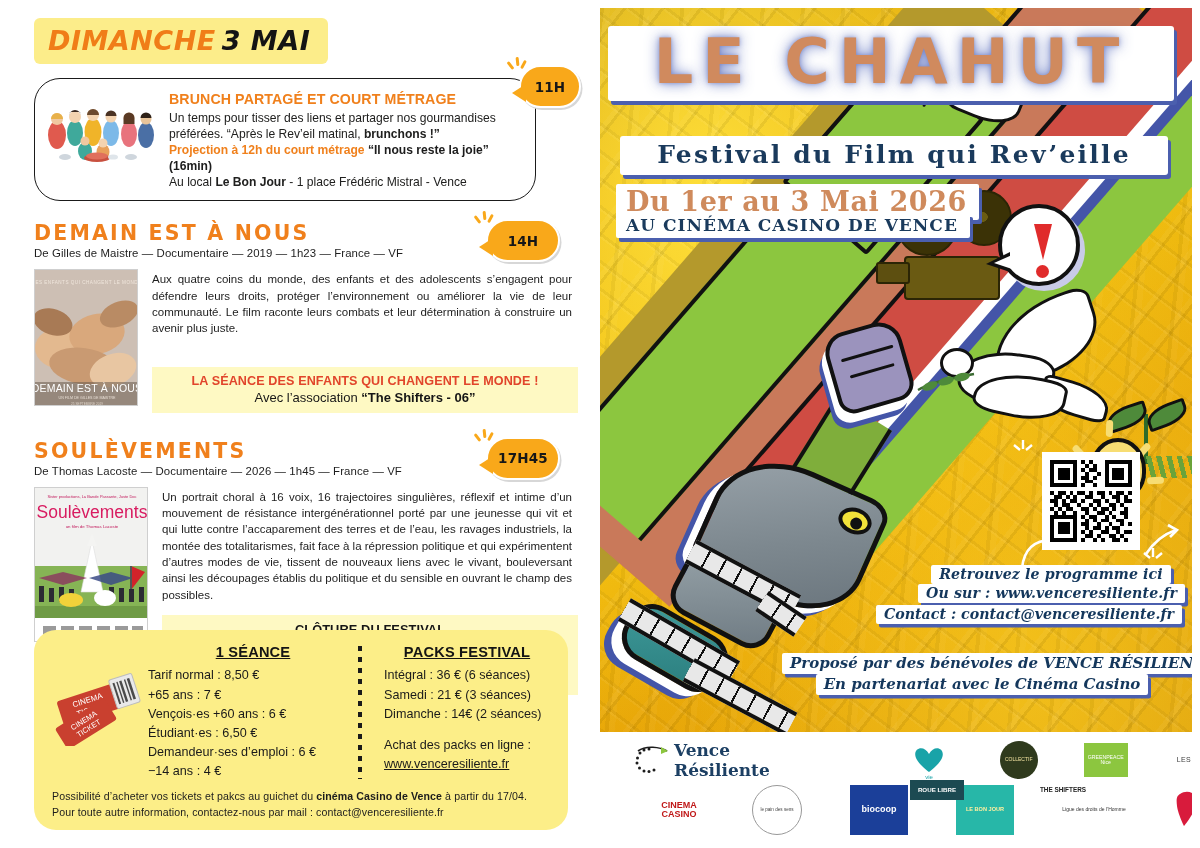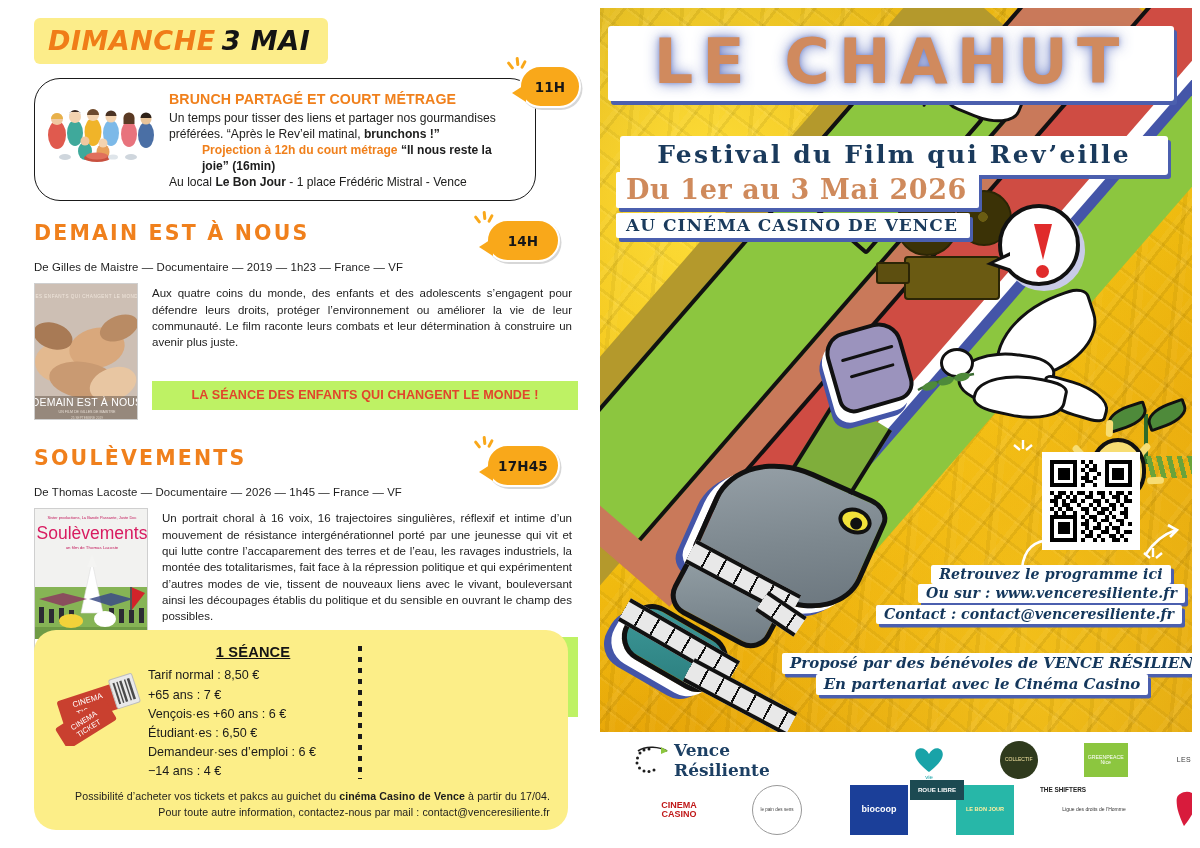--- a/index.html
+++ b/index.html
@@ -65,21 +65,21 @@
   .brunch-body { flex: 1 1 auto; padding-top: 2px; }
   .brunch-title {
     font-size: 14.2px;
     font-weight: bold;
     color: #f0801c;
     letter-spacing: 0.1px;
     margin-bottom: 3px;
   }
   .brunch-line { font-size: 12.1px; color: #20201f; line-height: 1.33; }
   .brunch-line b { font-weight: bold; }
-  .brunch-line.orange { color: #f0801c; font-weight: bold; margin-left: 33px; }
+  .brunch-line.orange { color: #f0801c; font-weight: bold; }
   .brunch-line.orange b { color: #1c1c1c; }
 
   
   .time-badge {
     position: absolute;
     width: 62px; height: 43px;
     background: #f9a81a;
     border-radius: 22px;
     border: 2px solid #ffffff;
     display: flex; align-items: center; justify-content: center;
@@ -117,42 +117,42 @@
   .film-title {
     font-family: "DejaVu Sans", sans-serif;
     font-weight: bold;
     font-size: 20.5px;
     color: #f0801c;
     letter-spacing: 2.2px;
   }
   .film-meta {
     font-size: 11.4px;
     color: #1d1d1d;
-    margin-top: 16px;
+    margin-top: 2px;
     letter-spacing: 0.1px;
   }
   .film-row { display: flex; gap: 14px; margin-top: 10px; align-items: flex-start; }
   .poster-thumb {
     flex: 0 0 auto;
     border: 1px solid #cfcfcf;
     position: relative;
     overflow: hidden;
     background: #ded8d2;
   }
   .film-right { flex: 1 1 auto; padding-top: 2px; }
   .film-synopsis {
     font-size: 11.5px;
     line-height: 1.42;
     color: #1d1d1d;
     text-align: justify;
     padding-right: 6px;
   }
 
   .highlight-box {
-    background: #bef264;
+    background: #fef9c3;
     padding: 7px 12px 8px;
     text-align: center;
     margin-top: 14px;
   }
   .highlight-box .hl-red {
     color: #e1452b; font-weight: bold; font-size: 12.6px; letter-spacing: 0.1px;
   }
   .highlight-box .hl-dark {
     color: #161616; font-size: 13px; margin-top: 2px;
   }
@@ -207,21 +207,21 @@
   .price-item { font-size: 12.6px; color: #1a1a1a; line-height: 1.52; }
   .dotted-sep {
     flex: 0 0 4px;
     align-self: stretch;
     background-image: repeating-linear-gradient(to bottom, #1a1a1a 0 5px, transparent 5px 11px);
     width: 4px;
     margin: 4px 0 2px 0;
   }
   .price-link { text-decoration: underline; color: #1a1a1a; }
   .price-foot {
-    margin-top: 8px; text-align: right;
+    margin-top: 8px; text-align: left;
     font-size: 10.6px; color: #1c1c1c; line-height: 1.45;
     letter-spacing: 0.1px;
   }
   .price-foot b { font-weight: bold; }
 
   
   .right-panel {
     position: absolute; left: 600px; top: 8px;
     width: 592px; height: 836px;
     overflow: hidden;
@@ -265,21 +265,21 @@
   }
   #title-sub { left: 20px; top: 128px; width: 548px; }
   #title-sub .t-white { width: 100%; text-align: center; padding: 4px 0 6px; border-radius: 3px; }
   #title-sub .txt {
     font-family: "DejaVu Serif", serif;
     font-weight: bold;
     font-size: 25px;
     color: #1a3a5c;
     letter-spacing: 2.2px;
   }
-  #title-dates { left: 16px; top: 164px; text-align: right; }
+  #title-dates { left: 16px; top: 176px; text-align: right; }
   #title-dates .t-white { padding: 2px 12px 3px 10px; border-radius: 2px; }
   #title-dates .txt {
     font-family: "DejaVu Serif", serif;
     font-weight: bold; font-size: 27px; color: #cf8a5c;
     letter-spacing: 0.6px;
   }
   #title-venue { left: 16px; top: 205px; }
   #title-venue .t-white { padding: 2px 12px 3px 10px; border-radius: 2px; }
   #title-venue .txt {
     font-family: "DejaVu Serif", serif;
@@ -672,20 +672,21 @@
             <text x="52" y="14" font-family="Liberation Sans, sans-serif" font-size="4.6" fill="#f0e6dc" text-anchor="middle" letter-spacing="0.5">LES ENFANTS QUI CHANGENT LE MONDE</text>
             <text x="52" y="122" font-family="Liberation Sans, sans-serif" font-size="10.5" fill="#ffffff" text-anchor="middle" letter-spacing="0.2">DEMAIN EST À NOUS</text>
             <text x="52" y="129" font-family="Liberation Sans, sans-serif" font-size="3.6" fill="#e6ddd4" text-anchor="middle">UN FILM DE GILLES DE MAISTRE</text>
             <text x="52" y="135" font-family="Liberation Sans, sans-serif" font-size="3.2" fill="#ddd3c8" text-anchor="middle">25 SEPTEMBRE 2019</text>
           </svg>
         </div>
         <div class="film-right">
           <div class="film-synopsis">Aux quatre coins du monde, des enfants et des adolescents s’engagent pour défendre leurs droits, protéger l’environnement ou améliorer la vie de leur communauté. Le film raconte leurs combats et leur détermination à construire un avenir plus juste.</div>
           <div class="highlight-box" style="margin-top:30px;">
             <div class="hl-red">LA SÉANCE DES ENFANTS QUI CHANGENT LE MONDE !</div>
+            <div class="hl-dark"><span>Avec l’association </span><b>“The Shifters - 06”</b></div>
           </div>
         </div>
       </div>
     </div>
 
     
     <div class="film-block" style="margin-top:26px;">
       <div class="film-title">SOULÈVEMENTS</div>
       <div class="film-meta">De Thomas Lacoste — Documentaire — 2026 — 1h45 — France — VF</div>
       <div class="time-badge wide" style="right:18px; top:-2px;">
@@ -790,20 +791,28 @@
         <div class="price-col c1">
           <div class="price-head">1 SÉANCE</div>
           <div class="price-item">Tarif normal : 8,50 €</div>
           <div class="price-item">+65 ans : 7 €</div>
           <div class="price-item">Vençois·es +60 ans : 6 €</div>
           <div class="price-item">Étudiant·es : 6,50 €</div>
           <div class="price-item">Demandeur·ses d’emploi : 6 €</div>
           <div class="price-item">−14 ans : 4 €</div>
         </div>
         <div class="dotted-sep"></div>
+        <div class="price-col c2">
+          <div class="price-head">PACKS FESTIVAL</div>
+          <div class="price-item">Intégral : 36 € (6 séances)</div>
+          <div class="price-item">Samedi : 21 € (3 séances)</div>
+          <div class="price-item">Dimanche : 14€ (2 séances)</div>
+          <div class="price-item" style="margin-top:12px;">Achat des packs en ligne :</div>
+          <div class="price-item price-link">www.venceresiliente.fr</div>
+        </div>
       </div>
       <div class="price-foot">
         <div><span>Possibilité d’acheter vos tickets et pakcs au guichet du </span><b>cinéma Casino de Vence</b><span> à partir du 17/04.</span></div>
         <div>Pour toute autre information, contactez-nous par mail : contact@venceresiliente.fr</div>
       </div>
     </div>
   </div>
 
   <div class="right-panel">
     <div class="poster-bg"></div>

